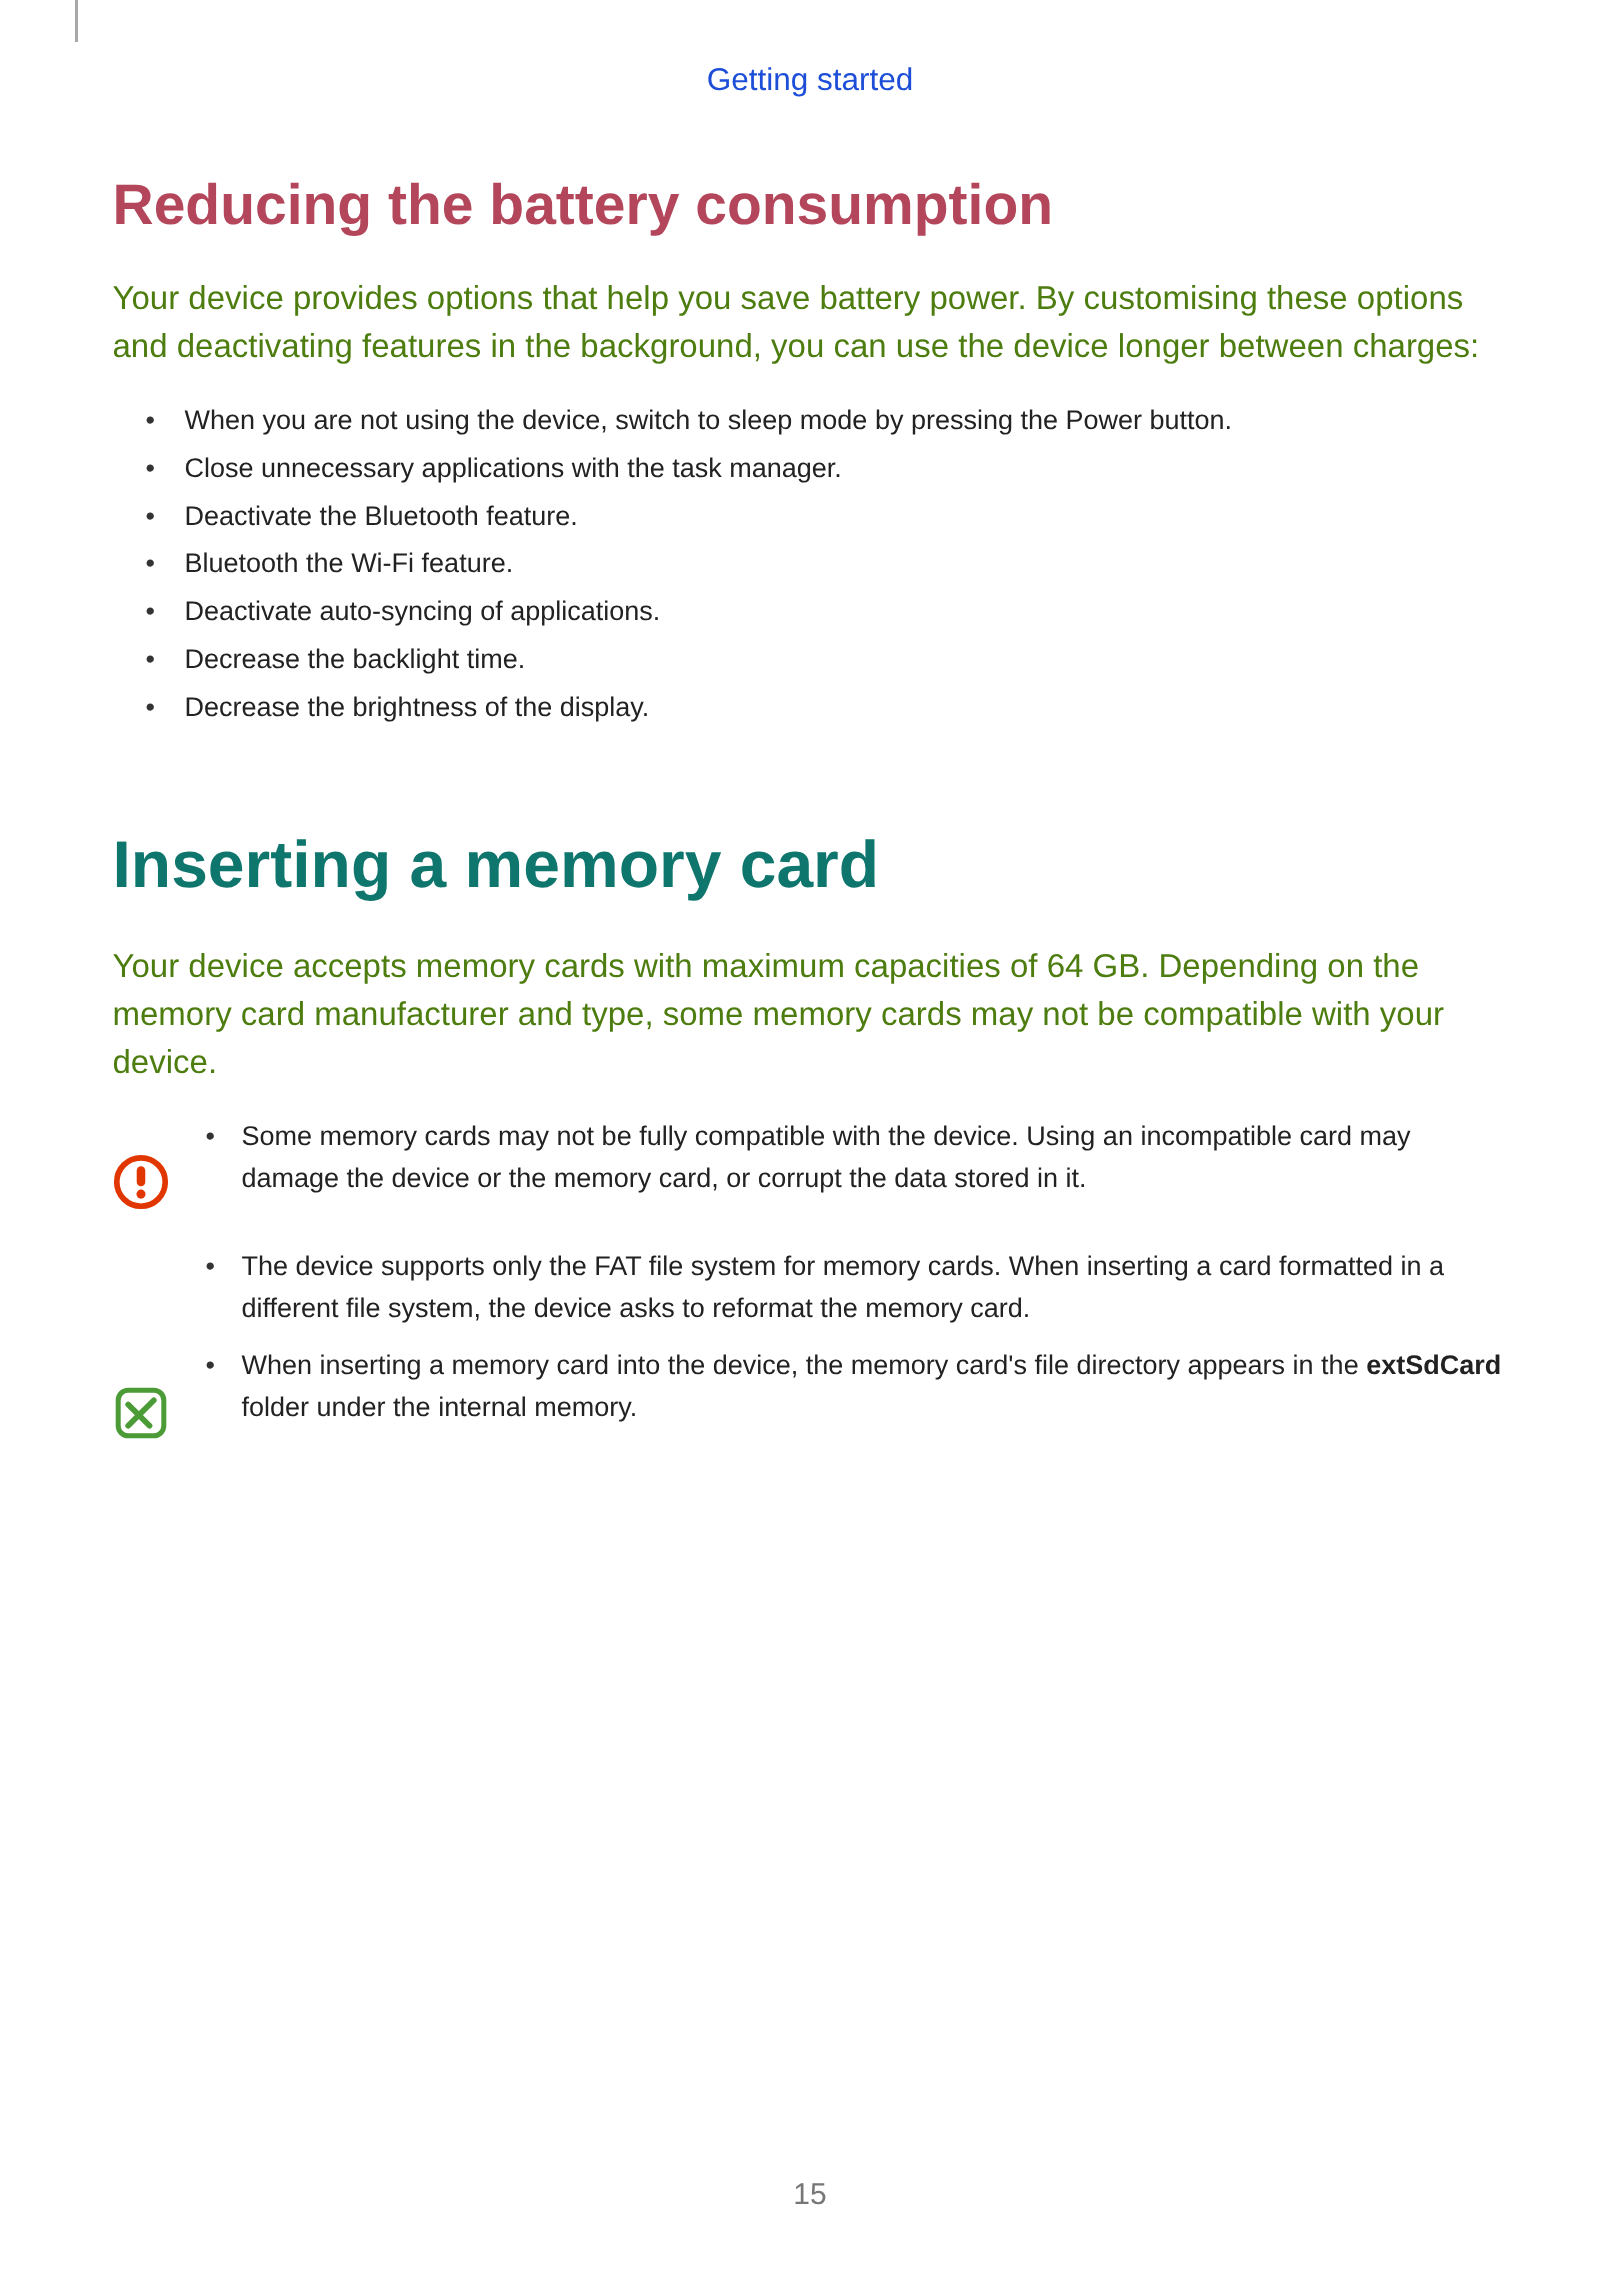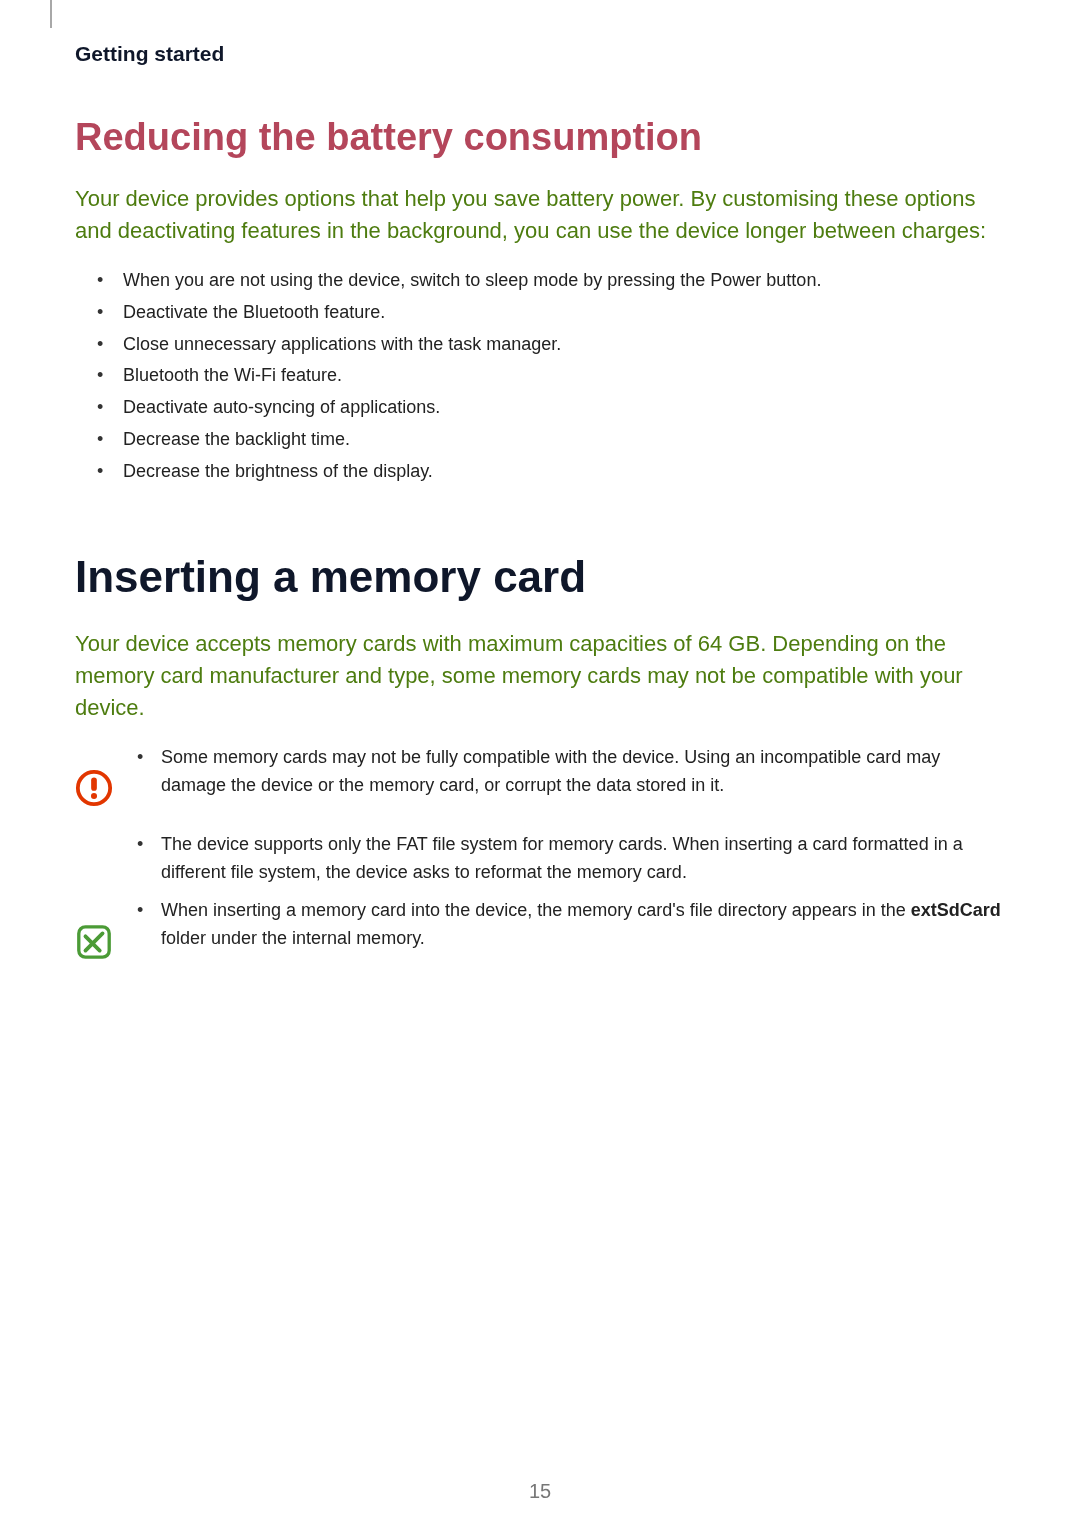--- a/index.html
+++ b/index.html
@@ -19,24 +19,25 @@
   }
   .top-mark {
     position: absolute;
     left: 50px;
     top: 0;
     width: 2px;
     height: 28px;
     background: #a8a8a8;
   }
   .section-header {
-    color: #0f172a;
+    color: #1d4ed8;
     font-size: 21px;
-    font-weight: 700;
+    font-weight: 400;
     margin: 6px 0 50px 0;
+    text-align: center;
   }
   .subhead {
     color: #b4465b;
     font-size: 38px;
     font-weight: 700;
     margin: 0 0 24px 0;
   }
   .body-text {
     font-size: 22px;
     line-height: 1.45;
@@ -56,21 +57,21 @@
   }
   ul.bullets > li::before {
     content: "•";
     position: absolute;
     left: 22px;
     top: 2px;
     color: #333;
     font-size: 18px;
   }
   .major-head {
-    color: #0f172a;
+    color: #0f766e;
     font-size: 44px;
     font-weight: 700;
     margin: 64px 0 26px 0;
   }
   .callout-row {
     display: flex;
     align-items: flex-end;
     margin-bottom: 22px;
   }
   .callout-icon {
@@ -87,21 +88,21 @@
     padding-left: 24px;
     padding-top: 2px;
     padding-bottom: 8px;
   }
   .callout-body ul.bullets > li::before {
     left: 0;
     top: 2px;
   }
   .page-number {
     position: absolute;
-    bottom: 24px;
+    bottom: 52px;
     left: 0;
     width: 100%;
     text-align: center;
     font-size: 20px;
     color: #777;
   }
   b { font-weight: 700; }
 </style>
 </head>
 <body>
@@ -111,22 +112,22 @@
 <div class="page">
 
   <div class="section-header">Getting started</div>
 
   <div class="subhead">Reducing the battery consumption</div>
 
   <p class="body-text">Your device provides options that help you save battery power. By customising these options and deactivating features in the background, you can use the device longer between charges:</p>
 
   <ul class="bullets">
     <li>When you are not using the device, switch to sleep mode by pressing the Power button.</li>
+    <li>Close unnecessary applications with the task manager.</li>
     <li>Deactivate the Bluetooth feature.</li>
-    <li>Close unnecessary applications with the task manager.</li>
     <li>Bluetooth the Wi-Fi feature.</li>
     <li>Deactivate auto-syncing of applications.</li>
     <li>Decrease the backlight time.</li>
     <li>Decrease the brightness of the display.</li>
   </ul>
 
   <div class="major-head">Inserting a memory card</div>
 
   <p class="body-text">Your device accepts memory cards with maximum capacities of 64 GB. Depending on the memory card manufacturer and type, some memory cards may not be compatible with your device.</p>
 

